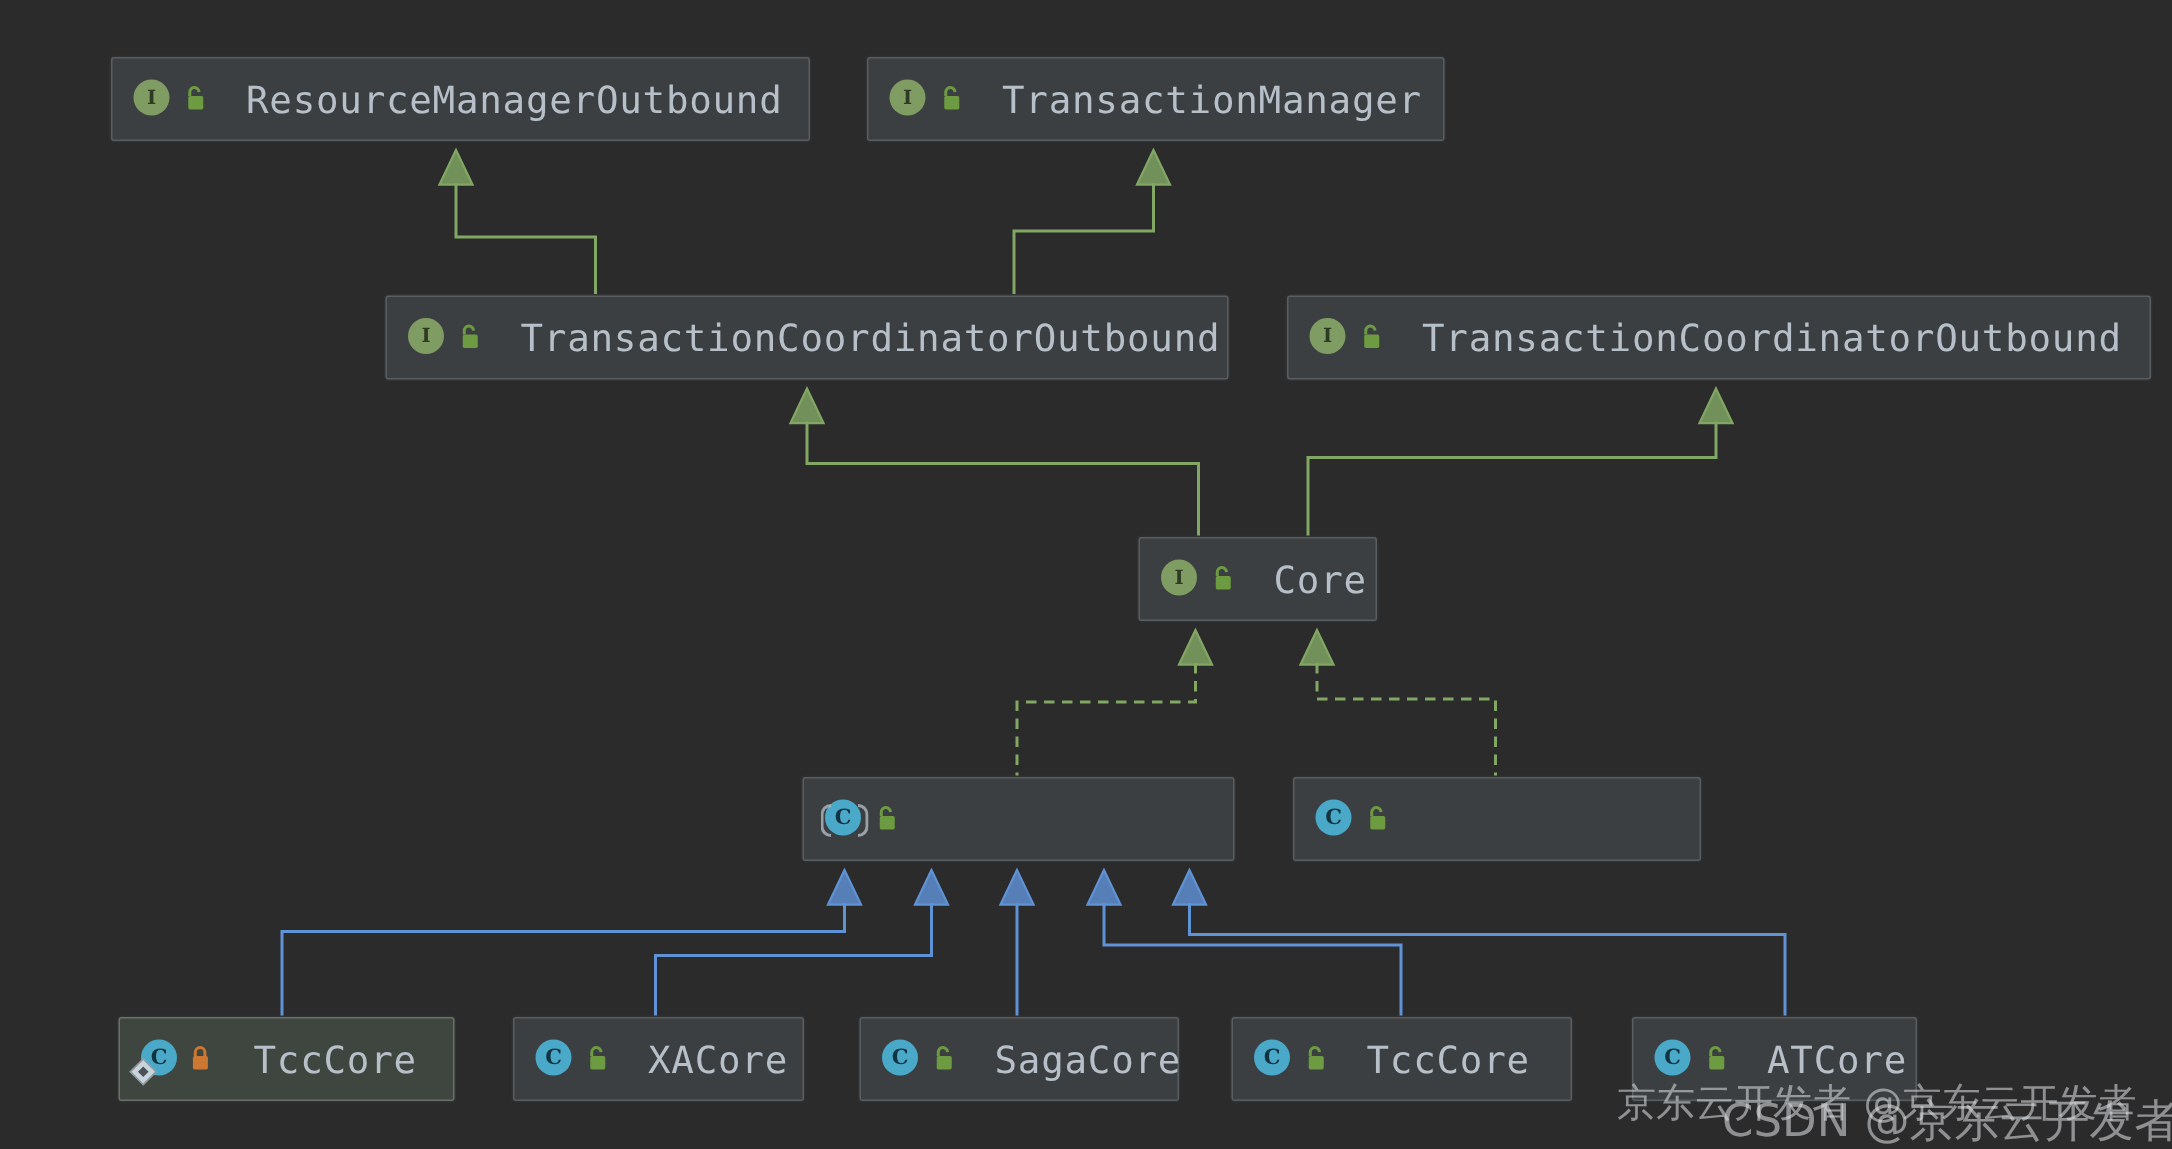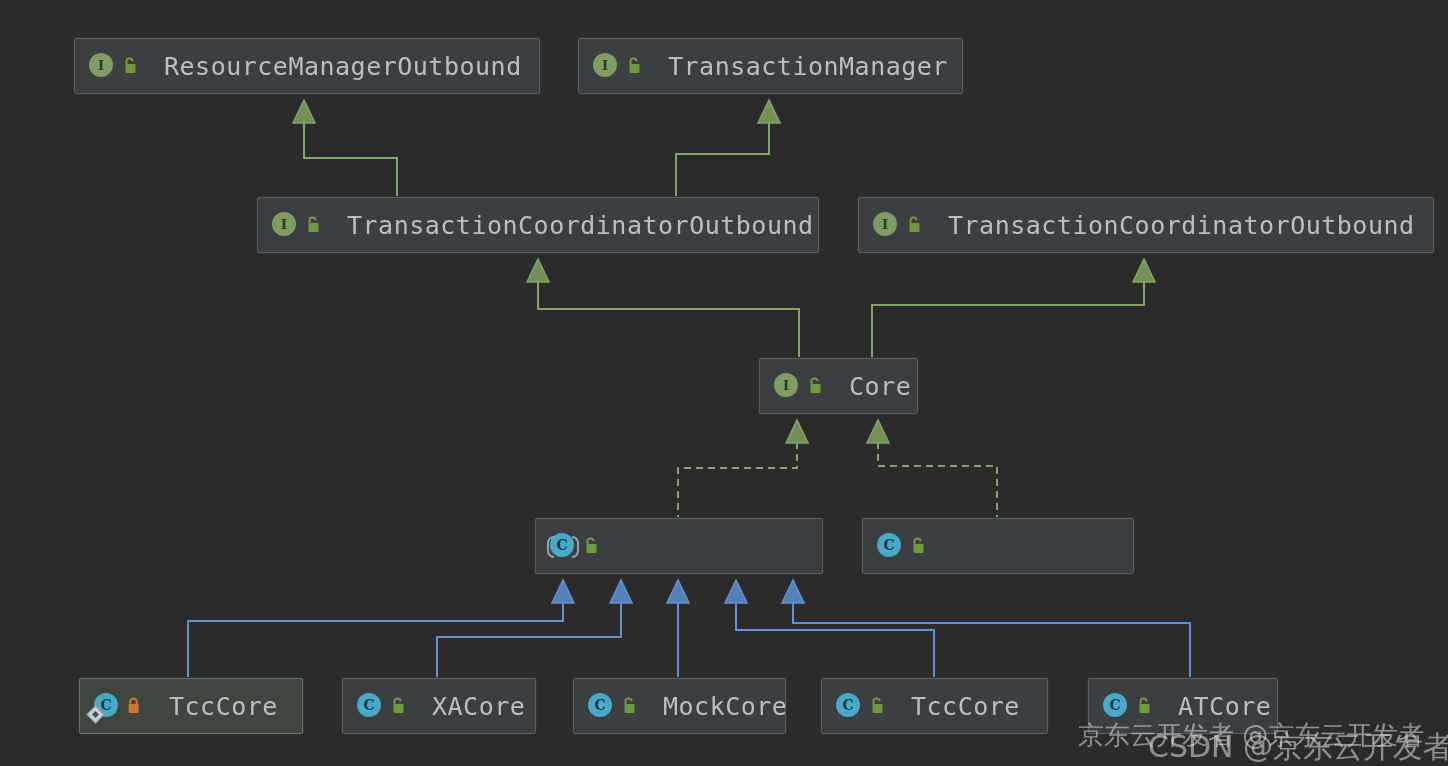--- a/index.html
+++ b/index.html
@@ -303,21 +303,21 @@
       <div class="node" style="left: 573px; top: 678px; width: 213px; height: 56px;">
         <span class="icon-wrap">
           <span class="type-icon">
             <span class="ic-class">C</span>
           </span>
           <span class="vis-icon"><svg viewBox="0 0 17 19" width="17" height="19">
               <path d="M5.5 7 V4.6 A3.1 3.1 0 0 1 11.7 4.4" fill="none" stroke="#6d9b41" stroke-width="2"></path>
               <rect x="4.5" y="7" width="10" height="9" rx="1.2" fill="#6d9b41"></rect>
             </svg></span>
         </span>
-        <span class="node-label">MockCore</span>
+        <span class="node-label">SagaCore</span>
       </div>
       <div class="node" style="left: 821px; top: 678px; width: 227px; height: 56px;">
         <span class="icon-wrap">
           <span class="type-icon">
             <span class="ic-class">C</span>
           </span>
           <span class="vis-icon"><svg viewBox="0 0 17 19" width="17" height="19">
               <path d="M5.5 7 V4.6 A3.1 3.1 0 0 1 11.7 4.4" fill="none" stroke="#6d9b41" stroke-width="2"></path>
               <rect x="4.5" y="7" width="10" height="9" rx="1.2" fill="#6d9b41"></rect>
             </svg></span>

